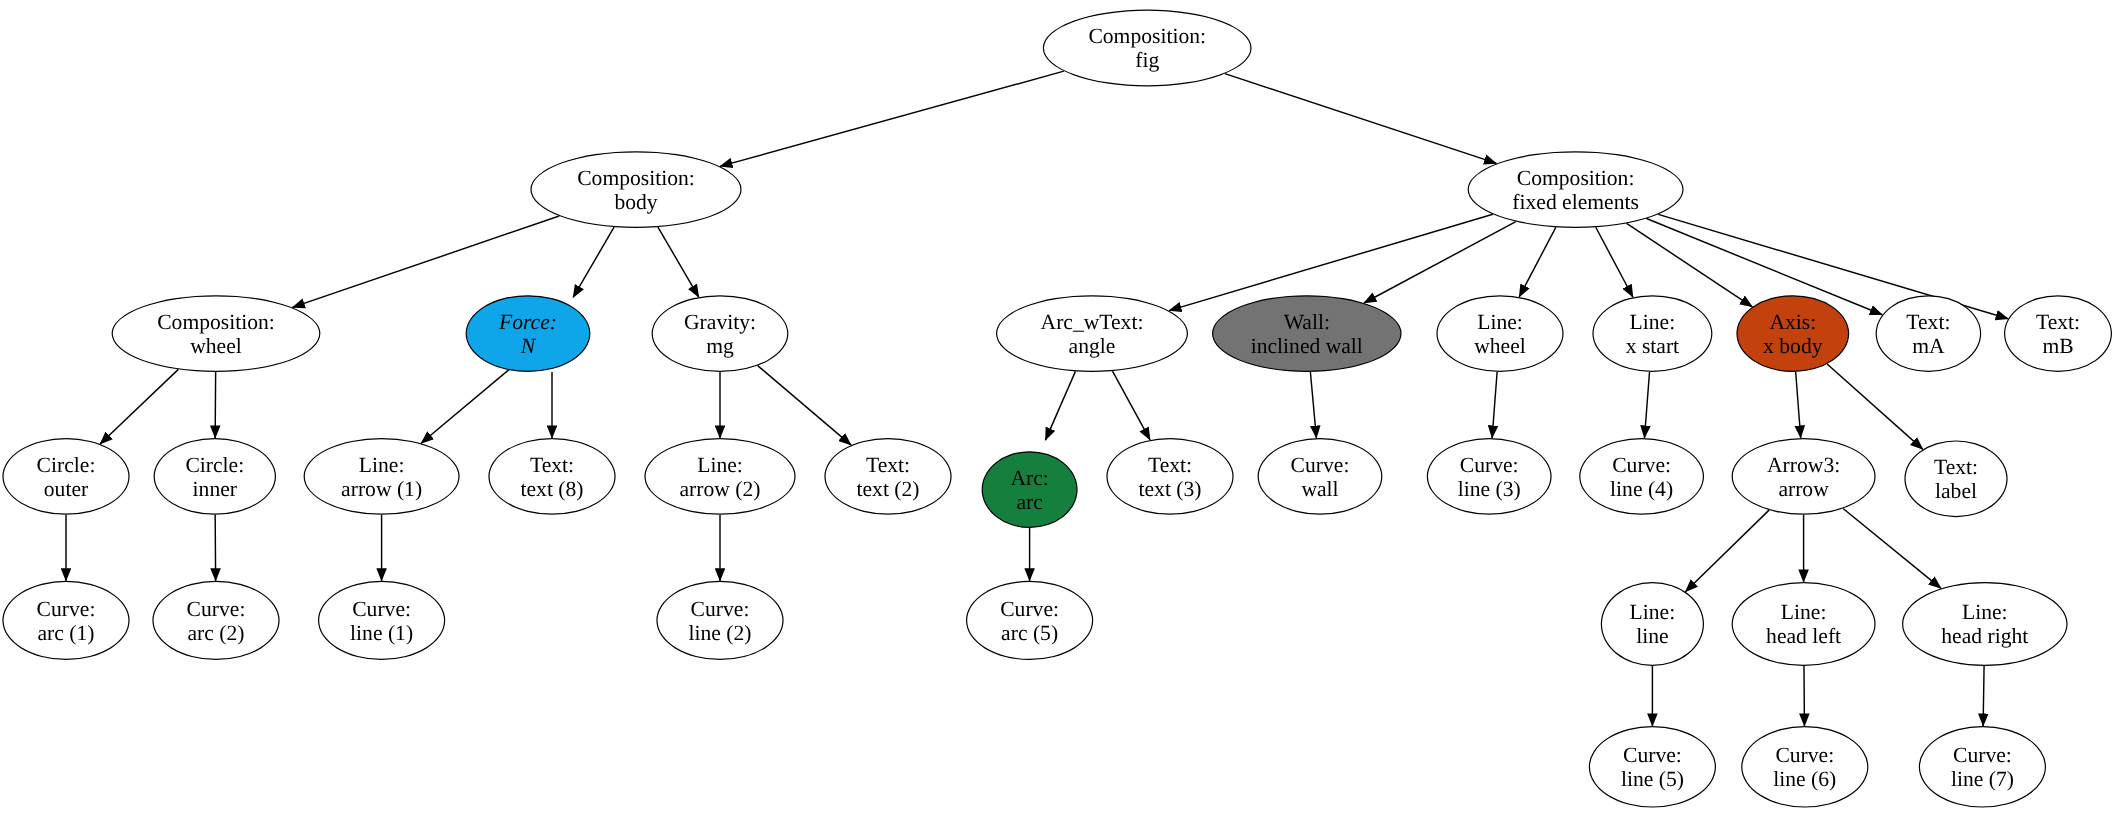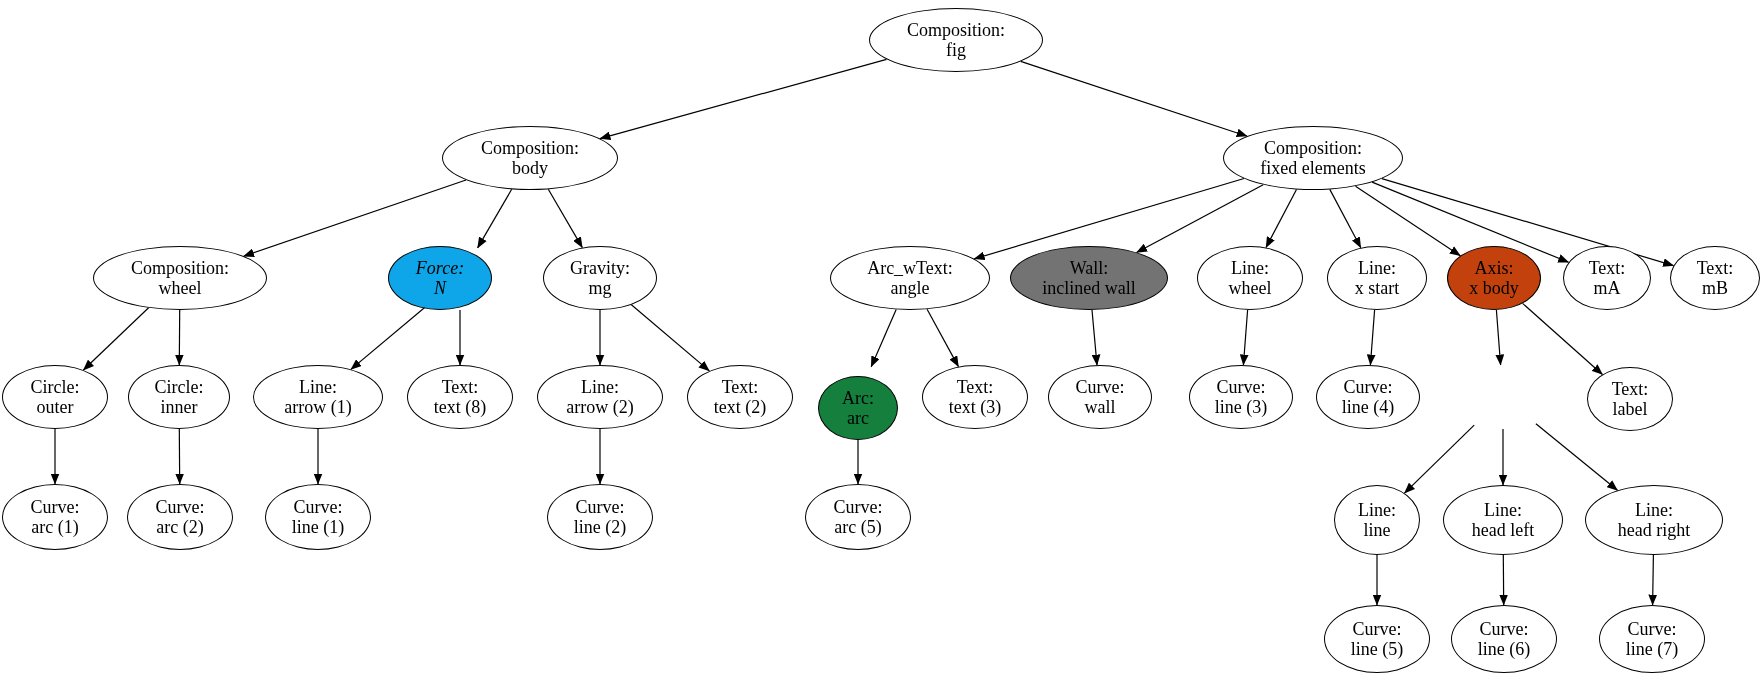--- a/index.html
+++ b/index.html
@@ -188,20 +188,24 @@
         <div>wall</div>
       </div>
       <div class="node" style="left: 1189px; top: 365px; width: 104px; height: 64px; background: rgb(255, 255, 255); border-color: rgb(0, 0, 0); color: rgb(0, 0, 0);">
         <div>Curve:</div>
         <div>line (3)</div>
       </div>
       <div class="node" style="left: 1316px; top: 365px; width: 104px; height: 64px; background: rgb(255, 255, 255); border-color: rgb(0, 0, 0); color: rgb(0, 0, 0);">
         <div>Curve:</div>
         <div>line (4)</div>
       </div>
+      <div class="node" style="left: 1443px; top: 365px; width: 120px; height: 64px; background: rgb(255, 255, 255); border-color: rgb(0, 0, 0); color: rgb(0, 0, 0);">
+        <div>Arrow3:</div>
+        <div>arrow</div>
+      </div>
       <div class="node" style="left: 1587px; top: 367px; width: 86px; height: 64px; background: rgb(255, 255, 255); border-color: rgb(0, 0, 0); color: rgb(0, 0, 0);">
         <div>Text:</div>
         <div>label</div>
       </div>
       <div class="node" style="left: 2px; top: 484px; width: 106px; height: 66px; background: rgb(255, 255, 255); border-color: rgb(0, 0, 0); color: rgb(0, 0, 0);">
         <div>Curve:</div>
         <div>arc (1)</div>
       </div>
       <div class="node" style="left: 127px; top: 484px; width: 106px; height: 66px; background: rgb(255, 255, 255); border-color: rgb(0, 0, 0); color: rgb(0, 0, 0);">
         <div>Curve:</div>

